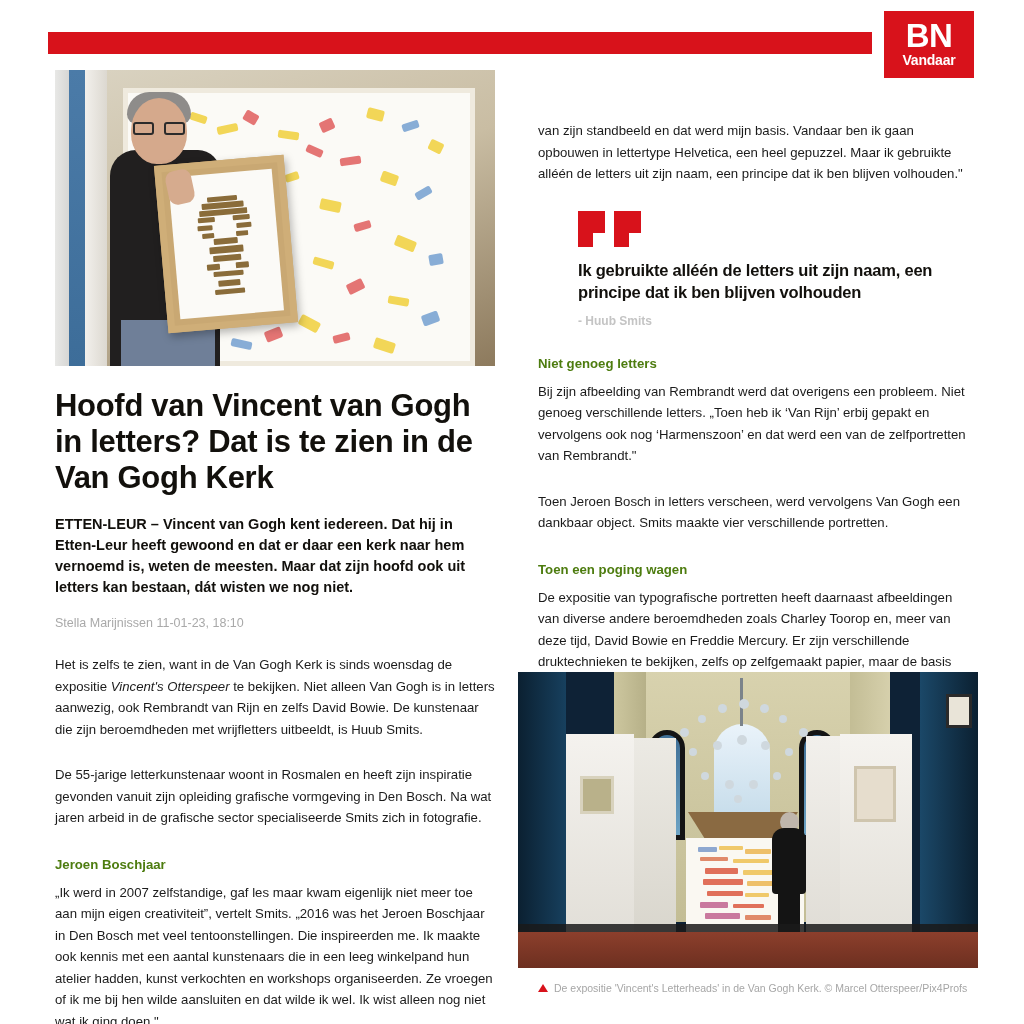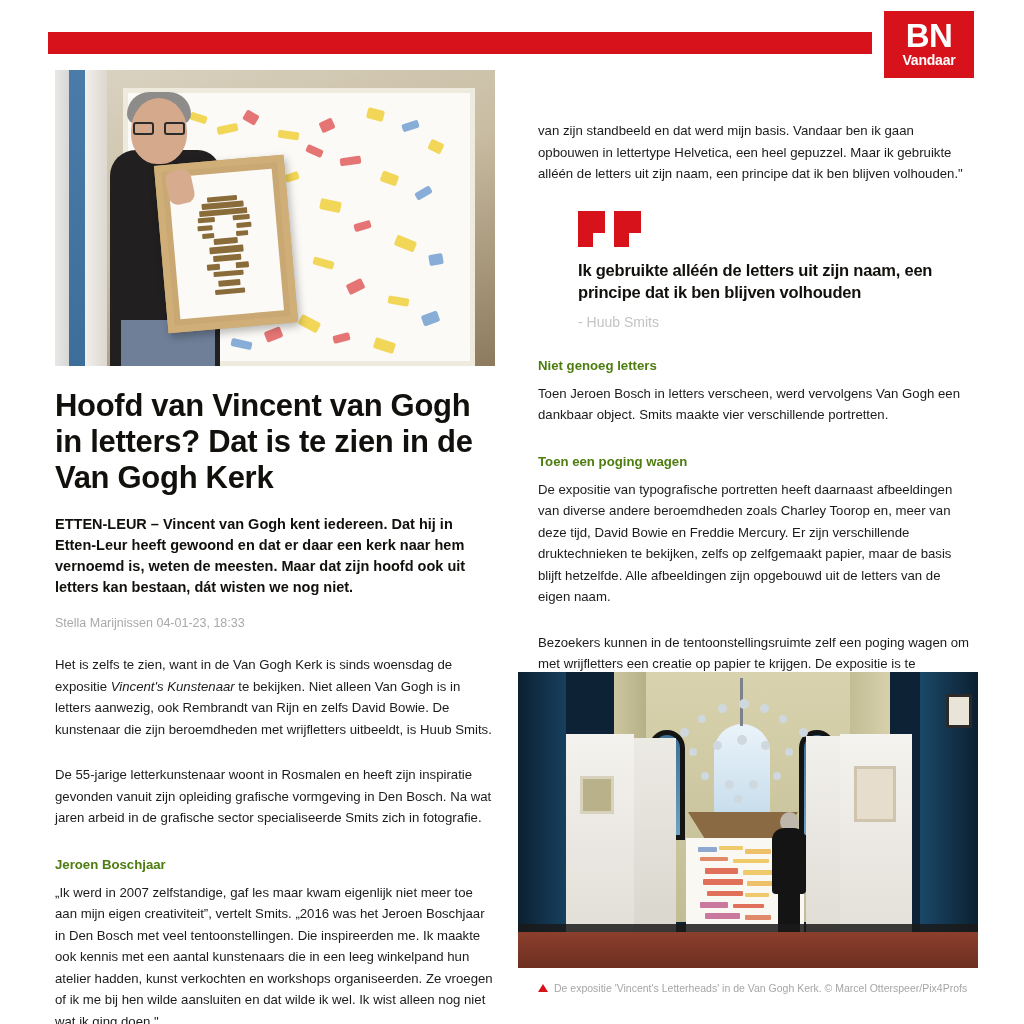--- a/index.html
+++ b/index.html
@@ -83,21 +83,21 @@
   .pullquote { margin: 26px 0 0 40px; }
   .qmark { display:flex; gap:9px; margin-bottom:12px; }
   .qmark i { display:block; width:27px; height:36px; background:#d8121b; position:relative; }
   .qmark i::after {
     content:""; position:absolute; right:0; bottom:0; width:12px; height:14px; background:#fff;
   }
   .quote-text {
     font-size:16.5px; line-height:22px; font-weight:bold; color:#12100c;
     letter-spacing:-0.2px;
   }
-  .quote-attr { font-size:14px; color:#c4c4c4; margin-top:11px; }
+  .quote-attr { font-size:12px; color:#c4c4c4; margin-top:11px;font-weight:bold; }
 
   
   .p1-bg { position:absolute; inset:0; background:#cfc6ad; }
   .p1-wall { position:absolute; left:52px; top:0; right:0; bottom:0;
     background:linear-gradient(160deg,#d9d2c0 0%,#c9bda3 45%,#8d7a5d 100%); }
   .p1-doorL { position:absolute; left:0; top:0; width:20px; height:100%;
     background:linear-gradient(90deg,#e8e8e6,#cfcfcd); }
   .p1-blue { position:absolute; left:14px; top:0; width:16px; height:100%;
     background:linear-gradient(180deg,#4b7ba8,#3d6d99); }
   .p1-frameL { position:absolute; left:30px; top:0; width:22px; height:100%;
@@ -267,23 +267,23 @@
       <div class="p1-doorL"></div>
       <div class="p1-blue"></div>
       <div class="p1-frameL"></div>
     </div>
 
 
     <h1 class="headline">Hoofd van Vincent van Gogh in letters? Dat is te zien in de Van Gogh Kerk</h1>
 
     <div class="intro">ETTEN-LEUR – Vincent van Gogh kent iedereen. Dat hij in Etten-Leur heeft gewoond en dat er daar een kerk naar hem vernoemd is, weten de meesten. Maar dat zijn hoofd ook uit letters kan bestaan, dát wisten we nog niet.</div>
 
-    <div class="byline">Stella Marijnissen 04-01-23, 18:33</div>
-
-    <p class="body"><span>Het is zelfs te zien, want in de Van Gogh Kerk is sinds woensdag de expositie </span><em>Vincent's Kunstenaar</em><span> te bekijken. Niet alleen Van Gogh is in letters aanwezig, ook Rembrandt van Rijn en zelfs David Bowie. De kunstenaar die zijn beroemdheden met wrijfletters uitbeeldt, is Huub Smits.</span></p>
+    <div class="byline">Stella Marijnissen 11-01-23, 18:10</div>
+
+    <p class="body"><span>Het is zelfs te zien, want in de Van Gogh Kerk is sinds woensdag de expositie </span><em>Vincent's Otterspeer</em><span> te bekijken. Niet alleen Van Gogh is in letters aanwezig, ook Rembrandt van Rijn en zelfs David Bowie. De kunstenaar die zijn beroemdheden met wrijfletters uitbeeldt, is Huub Smits.</span></p>
 
     <p class="body">De 55-jarige letterkunstenaar woont in Rosmalen en heeft zijn inspiratie gevonden vanuit zijn opleiding grafische vormgeving in Den Bosch. Na wat jaren arbeid in de grafische sector specialiseerde Smits zich in fotografie.</p>
 
     <h3 class="subhead">Jeroen Boschjaar</h3>
     <p class="body">„Ik werd in 2007 zelfstandige, gaf les maar kwam eigenlijk niet meer toe aan mijn eigen creativiteit”, vertelt Smits. „2016 was het Jeroen Boschjaar in Den Bosch met veel tentoonstellingen. Die inspireerden me. Ik maakte ook kennis met een aantal kunstenaars die in een leeg winkelpand hun atelier hadden, kunst verkochten en workshops organiseerden. Ze vroegen of ik me bij hen wilde aansluiten en dat wilde ik wel. Ik wist alleen nog niet wat ik ging doen."</p>
 
   </div>
 
   <div class="col-right">
 
@@ -292,20 +292,21 @@
     <div class="pullquote">
       <div class="qmark">
           <i></i>
           <i></i>
         </div>
       <div class="quote-text">Ik gebruikte alléén de letters uit zijn naam, een principe dat ik ben blijven volhouden</div>
       <div class="quote-attr">- Huub Smits</div>
     </div>
 
     <h3 class="subhead">Niet genoeg letters</h3>
+    <p class="body">Bij zijn afbeelding van Rembrandt werd dat overigens een probleem. Niet genoeg verschillende letters. „Toen heb ik ‘Van Rijn’ erbij gepakt en vervolgens ook nog ‘Harmenszoon’ en dat werd een van de zelfportretten van Rembrandt."</p>
     <p class="body">Toen Jeroen Bosch in letters verscheen, werd vervolgens Van Gogh een dankbaar object. Smits maakte vier verschillende portretten.</p>
 
     <h3 class="subhead">Toen een poging wagen</h3>
     <p class="body">De expositie van typografische portretten heeft daarnaast afbeeldingen van diverse andere beroemdheden zoals Charley Toorop en, meer van deze tijd, David Bowie en Freddie Mercury. Er zijn verschillende druktechnieken te bekijken, zelfs op zelfgemaakt papier, maar de basis blijft hetzelfde. Alle afbeeldingen zijn opgebouwd uit de letters van de eigen naam.</p>
     <p class="body">Bezoekers kunnen in de tentoonstellingsruimte zelf een poging wagen om met wrijfletters een creatie op papier te krijgen. De expositie is te bezichtigen tot en met 12 februari.</p>
   </div>
 
   <div class="photo photo-bottom">
     <div class="p2-bg"></div>
     <div class="p2-apse"></div>

